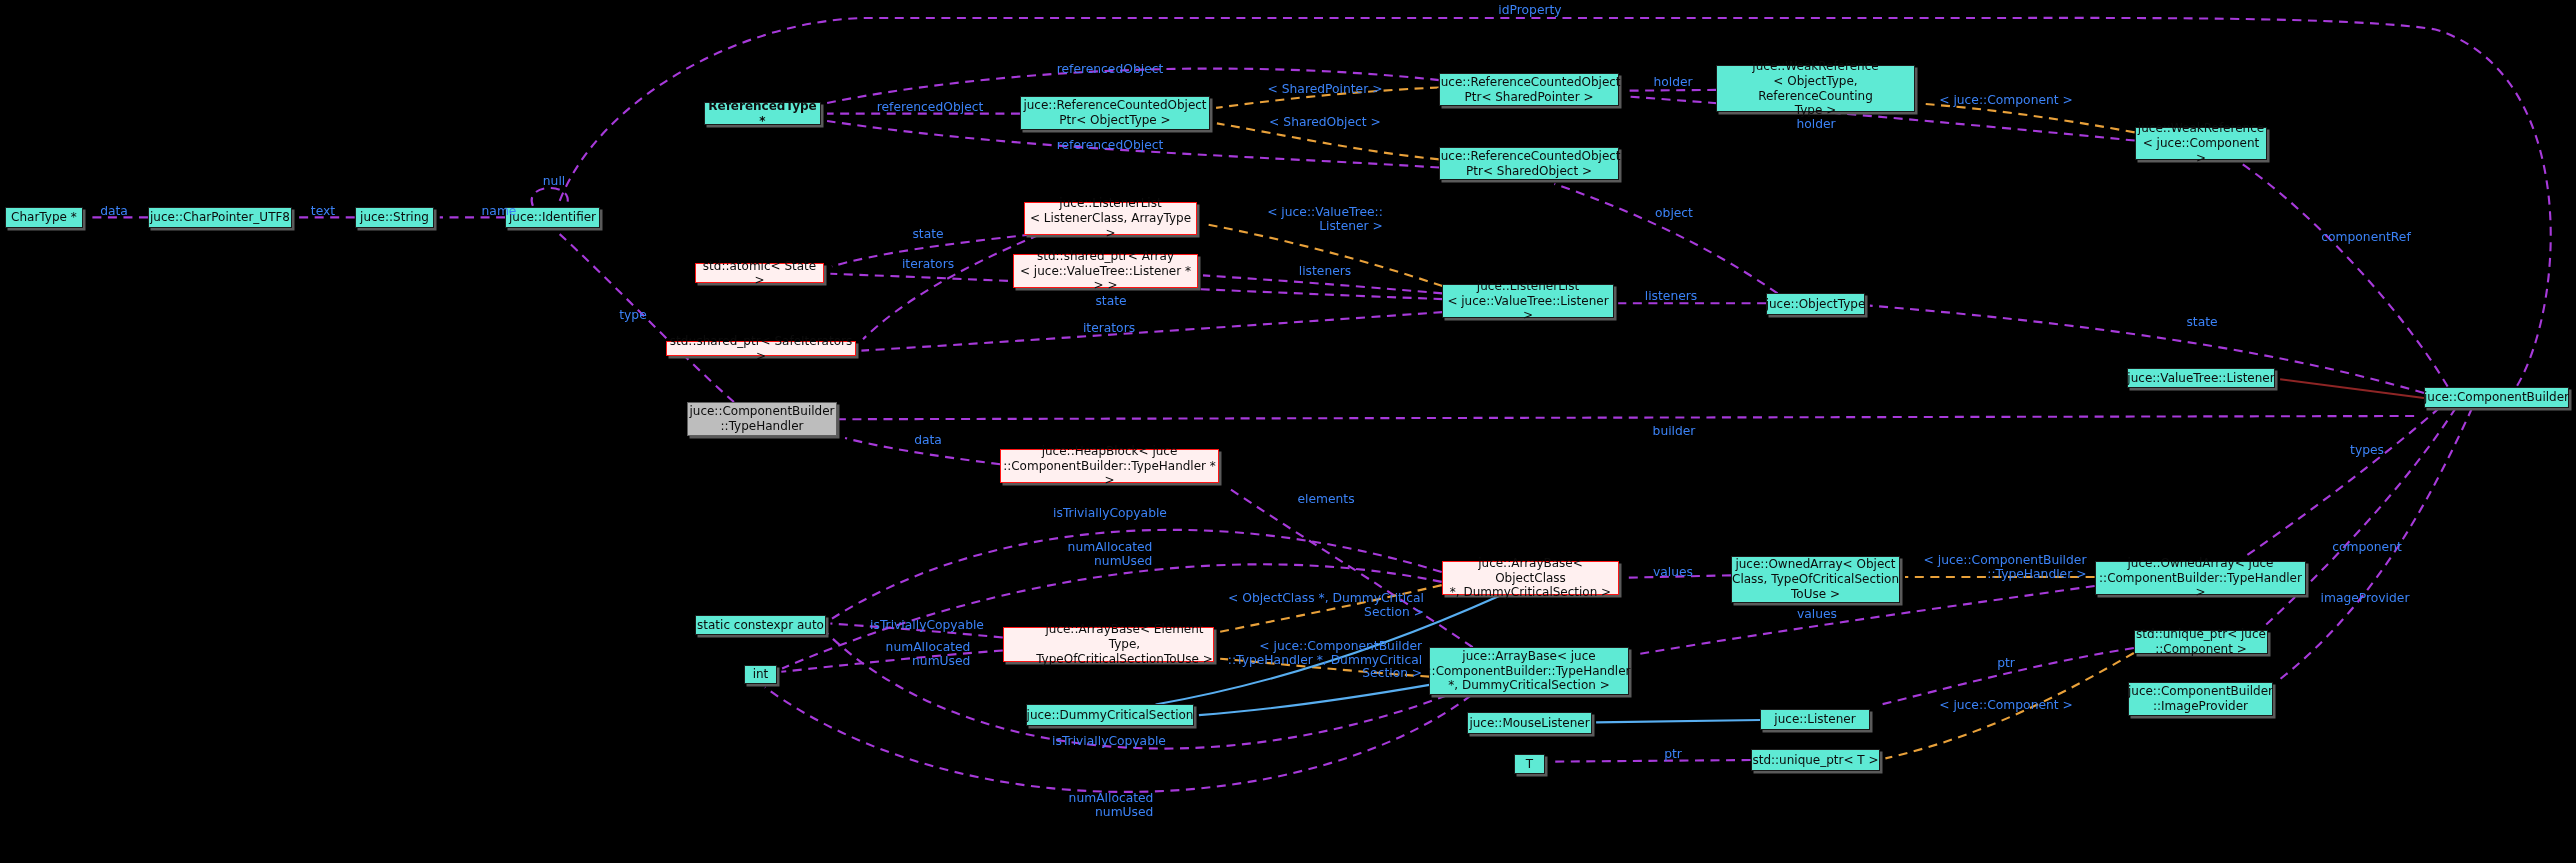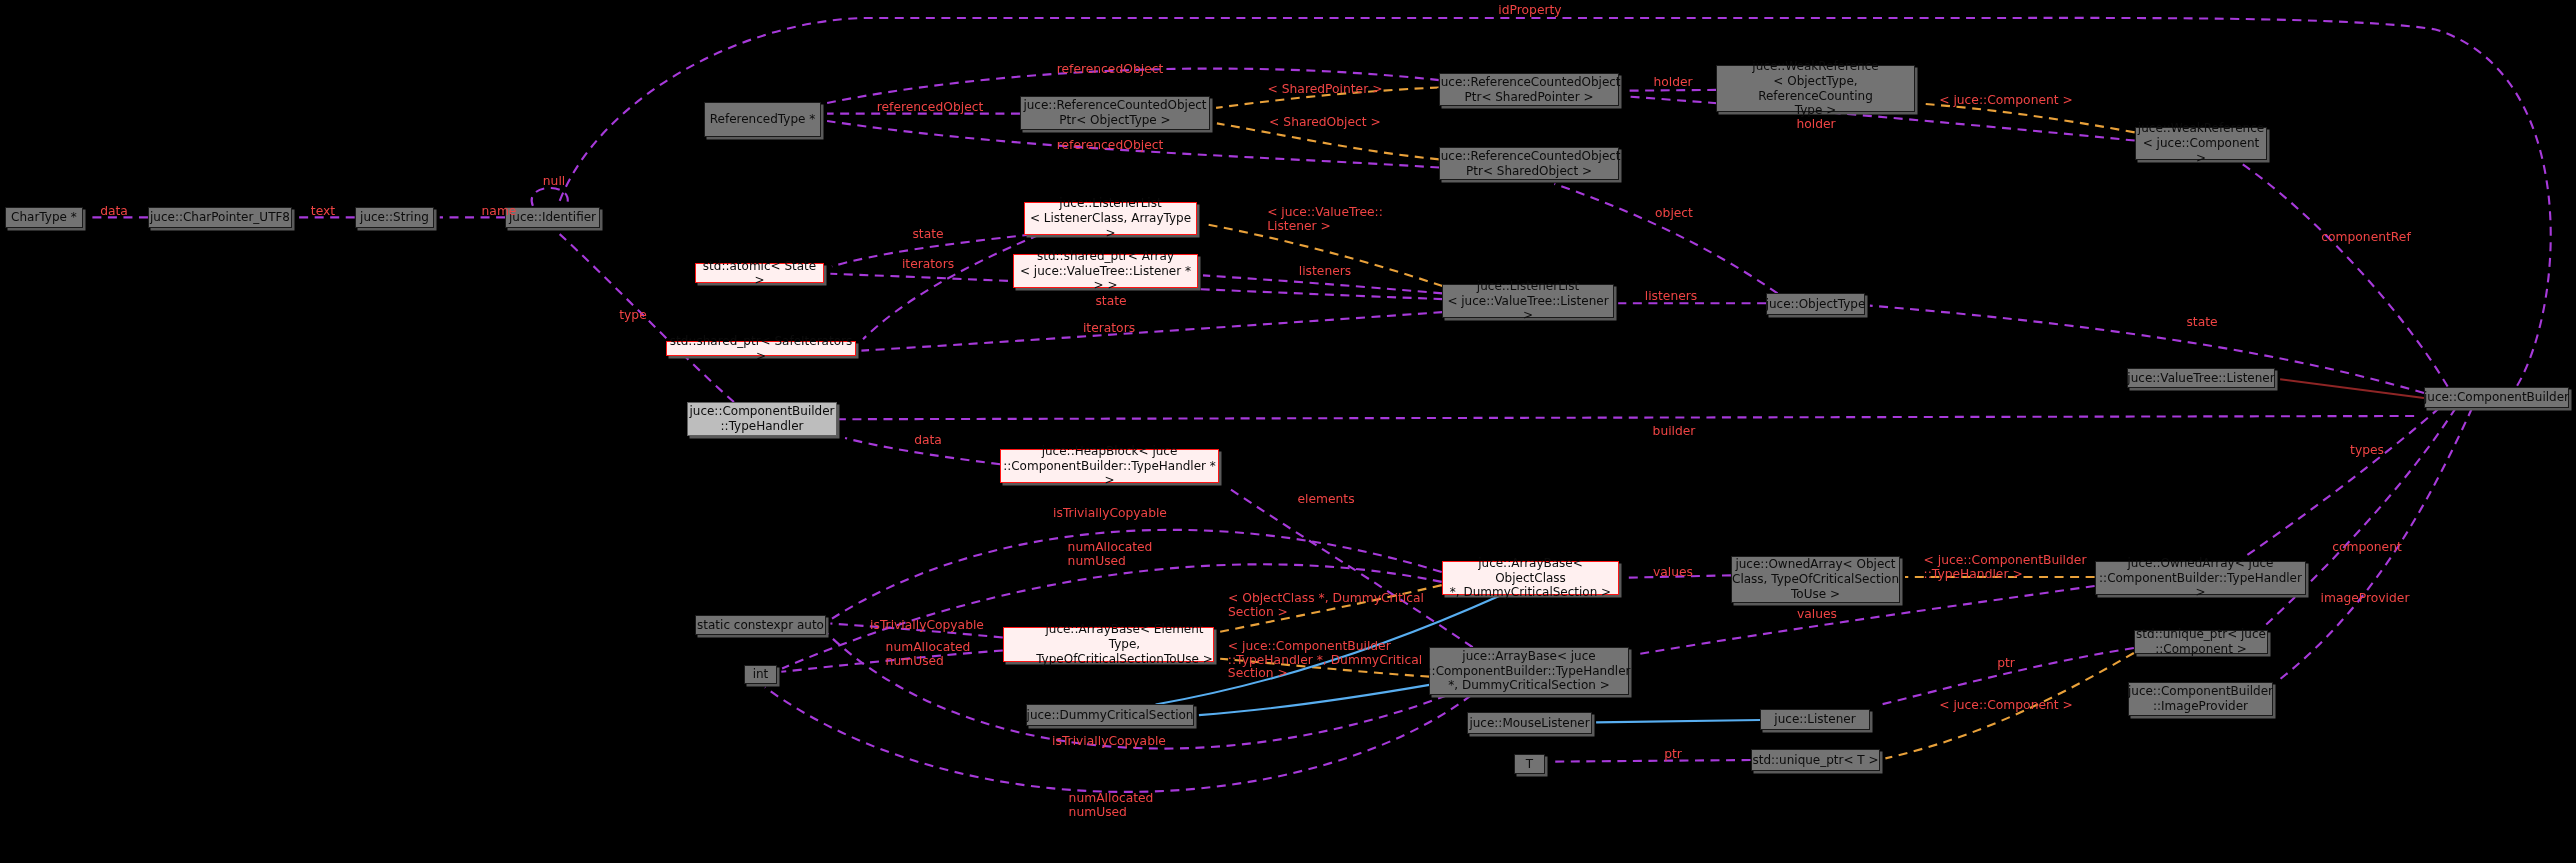--- a/index.html
+++ b/index.html
@@ -6,25 +6,25 @@
   .stage { position:relative; width:2576px; height:863px; background:#000; overflow:hidden;
            font-family:"DejaVu Sans","Liberation Sans",sans-serif; }
   svg.edges { position:absolute; left:0; top:0; width:2576px; height:863px; }
   svg.edges path { fill:none; stroke-width:2.6px; }
   path.ep { stroke:#a73ada; stroke-dasharray:11 8; }
   path.eo { stroke:#e9a13a; stroke-dasharray:11 8; }
   path.eb { stroke:#58aef0; }
   path.er { stroke:#8e2525; stroke-width:3px; }
   .node { position:absolute; display:flex; align-items:center; justify-content:center;
           text-align:center; white-space:pre-line; color:#0c0c0c; font-size:12px; line-height:14.7px;
-          background:#737373; border:1.3px solid #1a1a1a; box-shadow:2.5px 2.5px 0 #5a5a5a; box-sizing:border-box; }
+          background:#5eead4; border:1.3px solid #1a1a1a; box-shadow:2.5px 2.5px 0 #5a5a5a; box-sizing:border-box; }
   .node.red  { background:#fff0f0; border:1.6px solid #ff1414; }
   .node.gray { background:#bdbdbd; border:1.3px solid #5f5f5f; }
-  .elabel { position:absolute; transform:translate(-50%,-50%); color:#ef4444; font-size:12.3px;
-            line-height:13.5px; text-align:left; white-space:pre-line; }
+  .elabel { position:absolute; transform:translate(-50%,-50%); color:#3b82f6; font-size:12.3px;
+            line-height:13.5px; text-align:right; white-space:pre-line; }
 </style>
 </head>
 <body>
 
 <div class="stage">
 
   <svg class="edges" viewBox="0 0 3152 1056">
     <defs>
       <marker id="ah-p" viewBox="0 0 10 10" refX="9" refY="5" markerWidth="8.5" markerHeight="8.5" orient="auto">
           <path d="M0,0 L10,5 L0,10 z" fill="#a73ada"></path>
@@ -91,21 +91,21 @@
     <path class="eb" d="M1749,838 C1650,855 1562,868 1467,875" marker-end="url(#ah-b)"></path>
 
     <path class="er" d="M2966,487 L2790,464" marker-end="url(#ah-r)"></path>
   </svg>
 
   <div id="nodes">
       <div class="node " style="left: 4.9px; top: 207px; width: 78px; height: 21px;">CharType *</div>
       <div class="node " style="left: 148px; top: 207px; width: 144px; height: 21px;">juce::CharPointer_UTF8</div>
       <div class="node " style="left: 355px; top: 207px; width: 79px; height: 21px;">juce::String</div>
       <div class="node " style="left: 505px; top: 207px; width: 95px; height: 21px;">juce::Identifier</div>
-      <div class="node " style="left: 704px; top: 102px; width: 117px; height: 35px;">ReferencedType *</div>
+      <div class="node " style="left: 704px; top: 102px; width: 117px; height: 23px; font-weight: bold;">ReferencedType *</div>
       <div class="node " style="left: 1020px; top: 96px; width: 190px; height: 34px;">juce::ReferenceCountedObject
 Ptr&lt; ObjectType &gt;</div>
       <div class="node " style="left: 1439px; top: 73px; width: 180px; height: 33px;">juce::ReferenceCountedObject
 Ptr&lt; SharedPointer &gt;</div>
       <div class="node " style="left: 1439px; top: 147px; width: 180px; height: 33px;">juce::ReferenceCountedObject
 Ptr&lt; SharedObject &gt;</div>
       <div class="node " style="left: 1716px; top: 65px; width: 199px; height: 47px;">juce::WeakReference
 &lt; ObjectType, ReferenceCounting
 Type &gt;</div>
       <div class="node " style="left: 2135px; top: 127px; width: 132px; height: 33px;">juce::WeakReference

